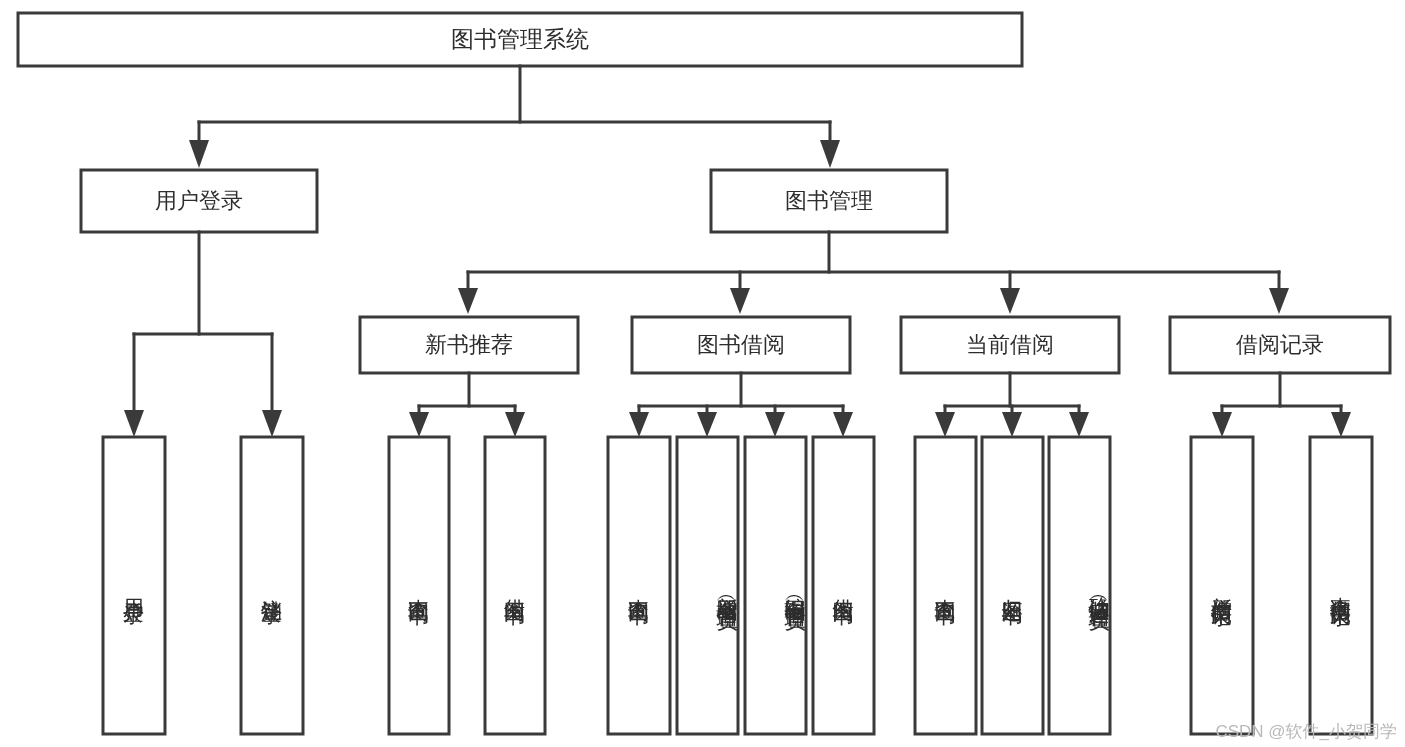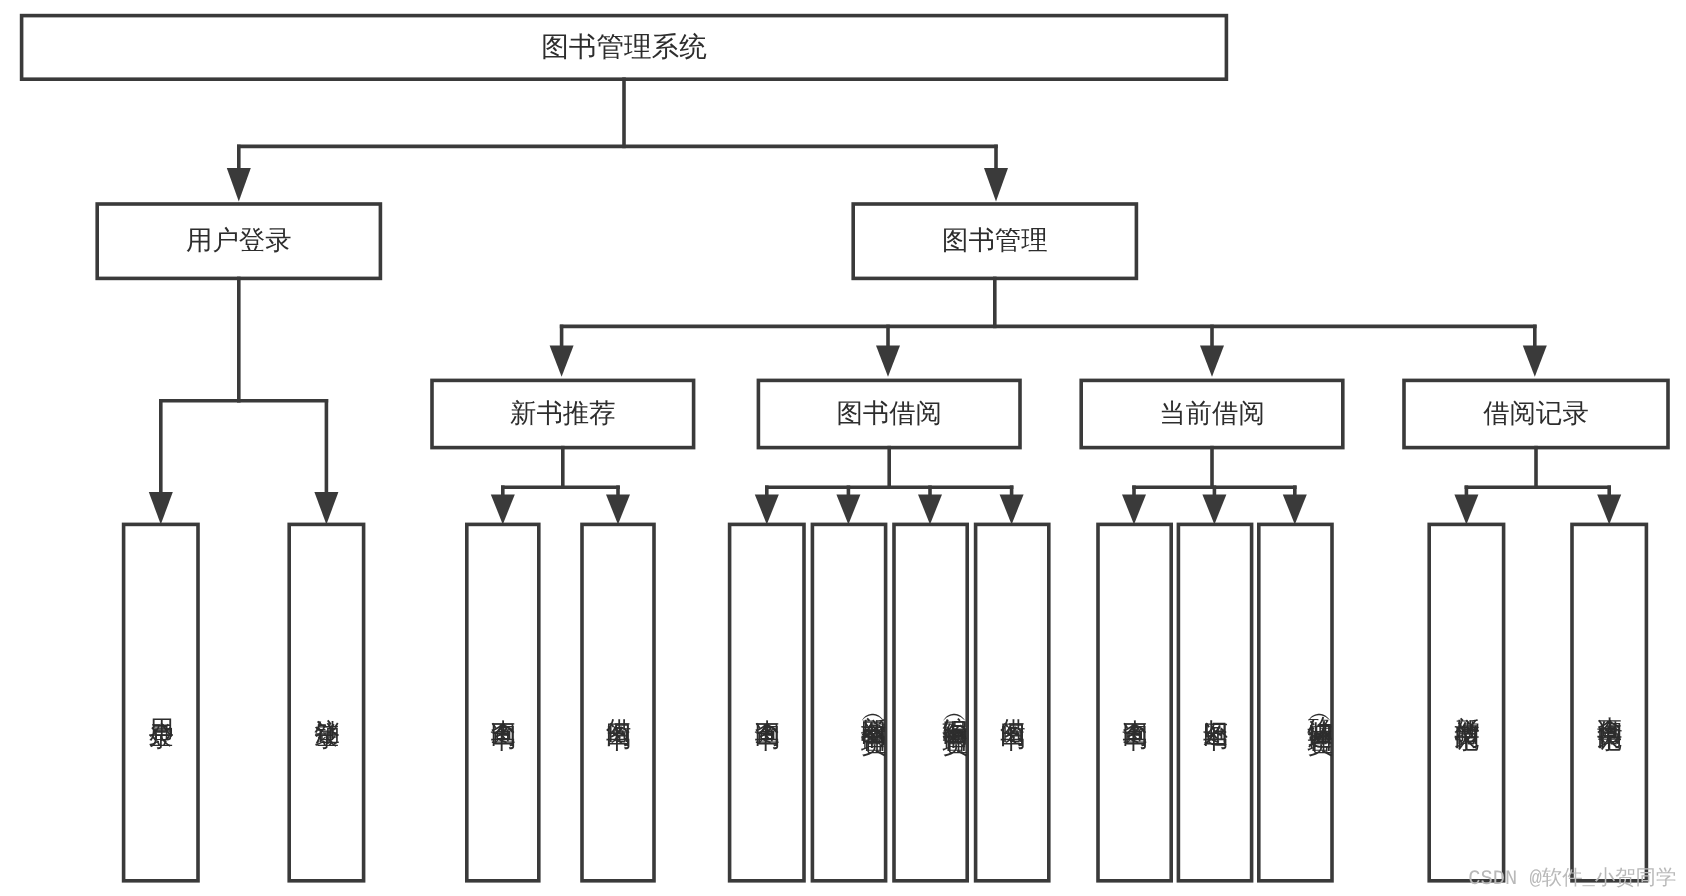--- a/index.html
+++ b/index.html
@@ -73,21 +73,21 @@
     white-space: nowrap;
     pointer-events: none;
   }
   .vlabel.center-v {
     align-items: center;
   }
   #watermark {
     position: absolute;
     right: 8px;
     bottom: 4px;
-    font-family: Liberation Mono, monospace;
+    font-family: Liberation Sans, sans-serif;
     font-size: 17px;
     color: #b9b9b9;
     white-space: nowrap;
     pointer-events: none;
   }
 </style>
 </head>
 <body>
 
 <div id="diagram-root">

